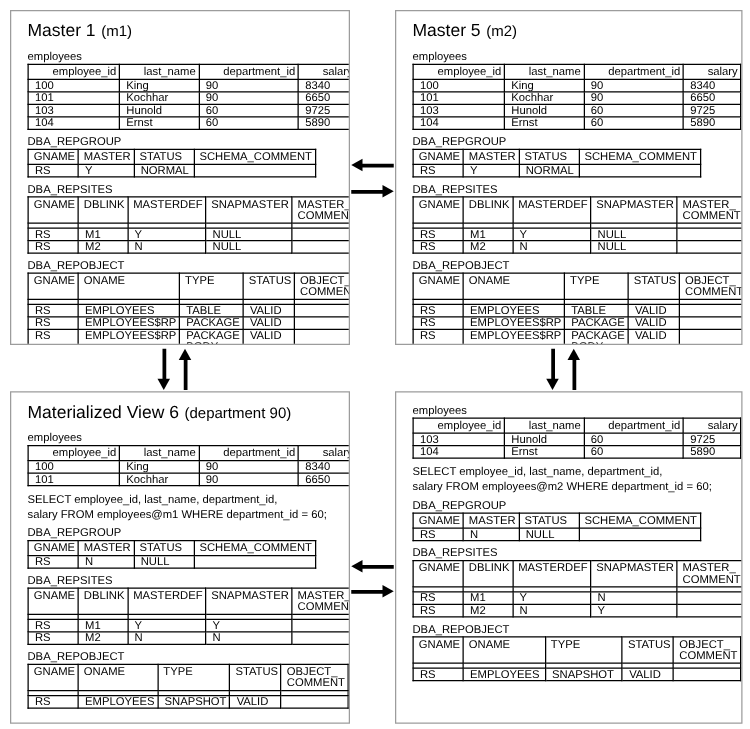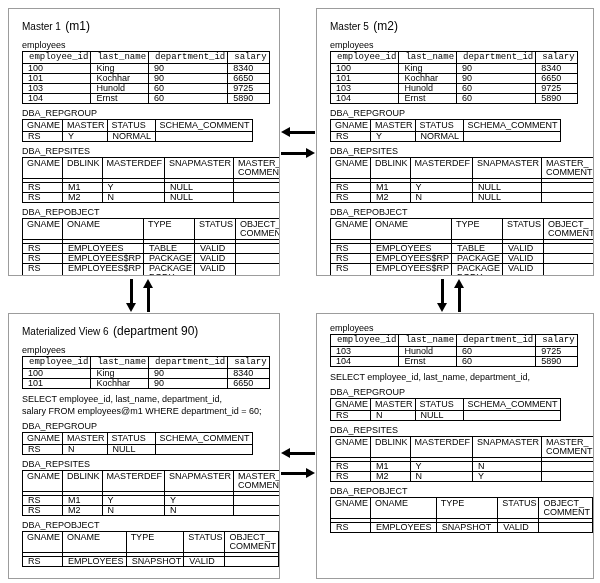--- a/index.html
+++ b/index.html
@@ -6,31 +6,31 @@
   #stage { position:relative; width:600px; height:583px; background:#fff;
            font-family:"Liberation Sans", sans-serif; color:#000; overflow:hidden; }
   .quad { position:absolute; border:1px solid #9c9c9c; background:#fff;
           box-sizing:border-box; padding:5px 0 0 13px; overflow:hidden; }
   .q1 { left:8px;   top:8px;   width:272px; height:268px; }
   .q2 { left:316px; top:8px;   width:278px; height:268px; }
   .q3 { left:8px;   top:313px; width:272px; height:266px; }
   .q4 { left:316px; top:313px; width:278px; height:266px; }
 
   .title { margin:2px 0 6px 0; white-space:nowrap; }
-  .title .big   { font-size:10px; }
+  .title .big   { font-size:14px; }
   .title .small { font-size:12px; }
 
   .tbl-label { font-size:9px; margin:4px 0 1px 0; }
 
   table { border-collapse:collapse; table-layout:fixed; }
   th, td { border:1px solid #000; font-size:9px; font-weight:normal;
            overflow:hidden; white-space:pre-line; box-sizing:border-box; }
   th { text-align:left; padding:1px 2px 1px 4px; vertical-align:top; line-height:9px; }
   td { padding:0 2px 0 5px; height:9px; line-height:9px; vertical-align:top; }
-  table.t-emp th { text-align:center; padding-left:6px;font-family:Liberation Mono, monospace; }
+  table.t-emp th { text-align:center; padding-left:19px; }
   tr.spacer td { height:4px; line-height:4px; }
 
   .sql { font-size:9px; line-height:12px; margin:4px 0 2px 0; white-space:nowrap; }
 
   
   .ah { position:absolute; width:34px; height:11px; }
   .ah .sh { position:absolute; top:4px; height:3px; background:#000; }
   .ah .head { position:absolute; width:0; height:0; top:0; }
   .ah.left  .sh   { left:8px; right:0; }
   .ah.left  .head { left:0; border-top:5.5px solid transparent; border-bottom:5.5px solid transparent; border-right:9px solid #000; }
@@ -568,20 +568,21 @@
           <tr>
             <td>104</td>
             <td>Ernst</td>
             <td>60</td>
             <td>5890</td>
           </tr>
         </tbody>
       </table>
     <div class="sql">
       <div>SELECT employee_id, last_name, department_id,</div>
+      <div>salary FROM employees@m2 WHERE department_id = 60;</div>
     </div>
     <div class="tbl-label">DBA_REPGROUP</div>
     <table>
       <colgroup>
           <col style="width:38px">
           <col style="width:44px">
           <col style="width:48px">
           <col style="width:92px">
         </colgroup>
     <thead>

